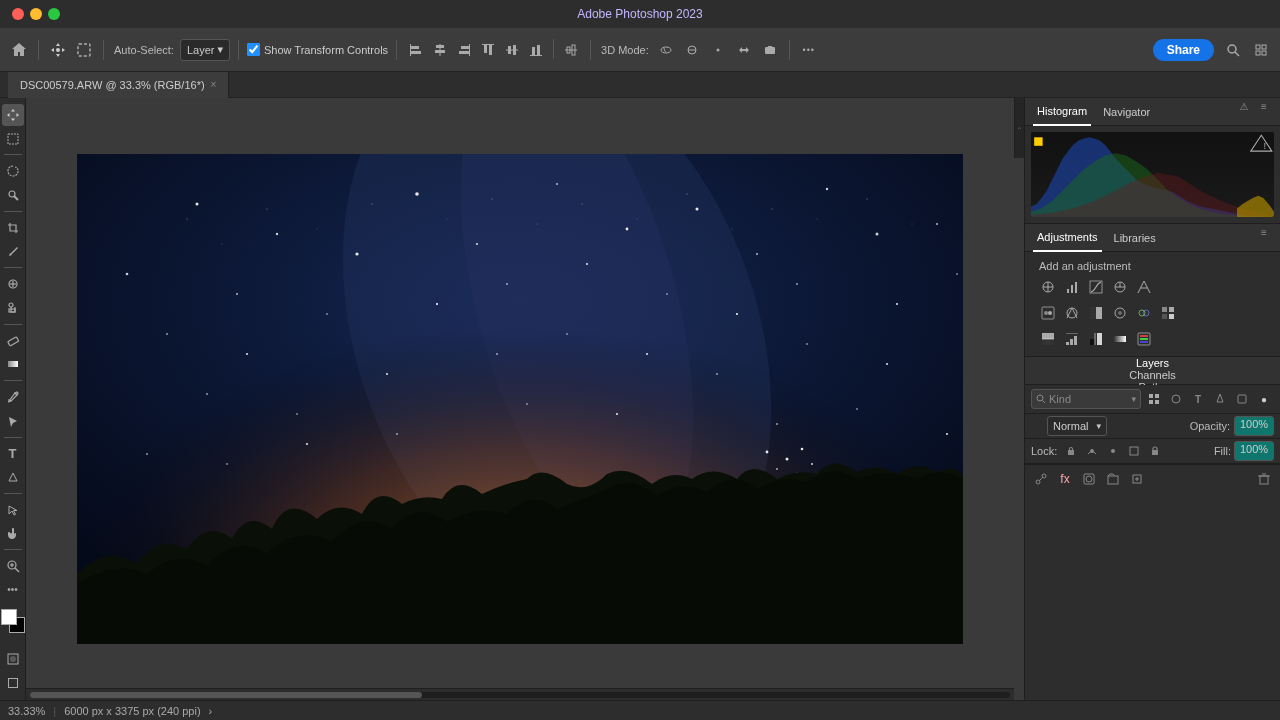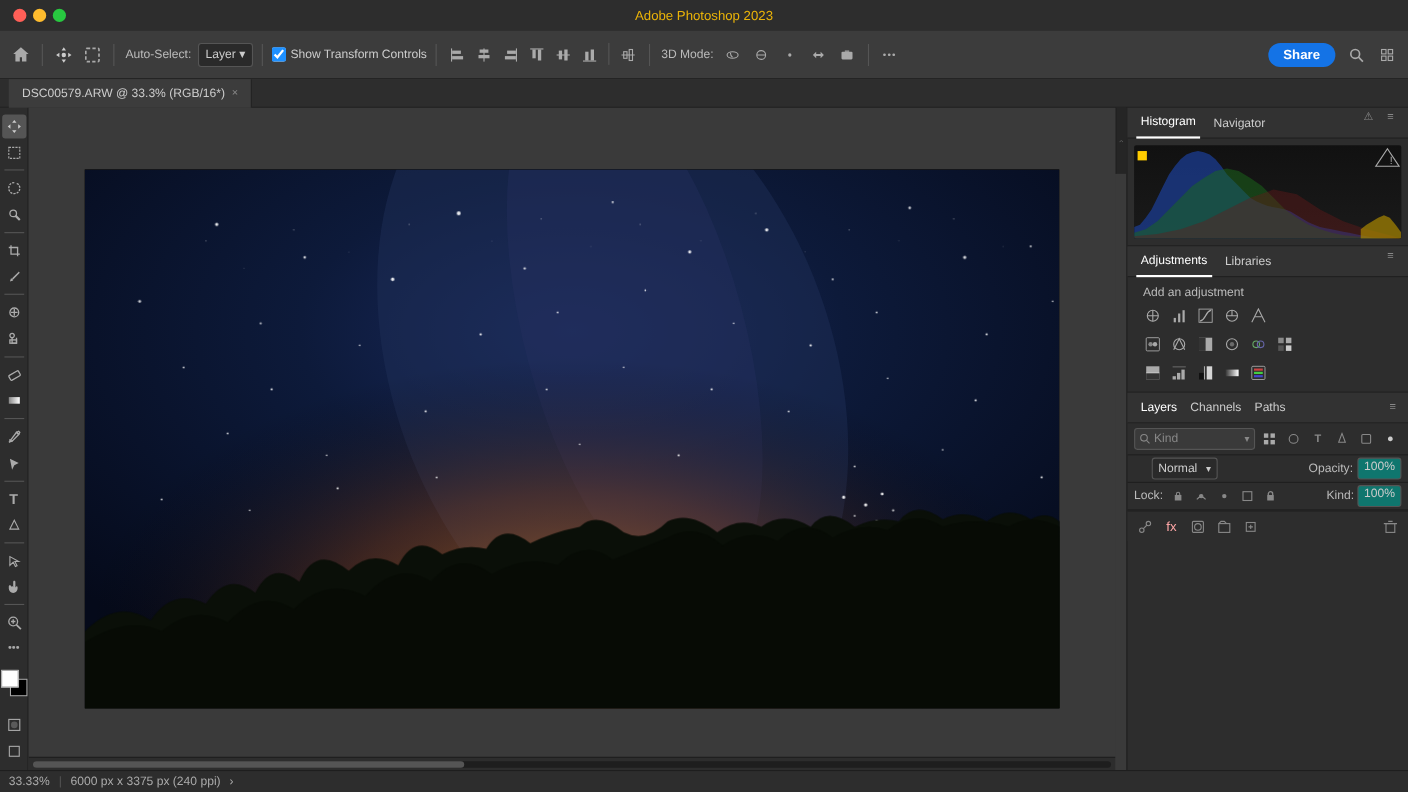--- a/index.html
+++ b/index.html
@@ -5,21 +5,21 @@
     * { margin: 0; padding: 0; box-sizing: border-box; }
     body { width: 1280px; height: 720px; background: #3a3a3a; font-family: -apple-system, BlinkMacSystemFont, 'Helvetica Neue', Arial, sans-serif; font-size: 11px; color: #ccc; overflow: hidden; display: flex; flex-direction: column; }
 
     
     #titlebar { height: 28px; background: #2d2d2d; display: flex; align-items: center; justify-content: center; position: relative; }
     #titlebar .window-controls { position: absolute; left: 12px; display: flex; gap: 6px; }
     .wc-btn { width: 12px; height: 12px; border-radius: 50%; border: none; cursor: pointer; }
     .wc-close { background: #ff5f57; }
     .wc-min { background: #febc2e; }
     .wc-max { background: #28c840; }
-    #titlebar .title { font-size: 12px; color: #eab308; }
+    #titlebar .title { font-size: 12px; color: #c4b5fd; }
 
     
     #toolbar { height: 44px; background: #3c3c3c; border-bottom: 1px solid #222; display: flex; align-items: center; padding: 0 8px; gap: 4px; flex-shrink: 0; }
     .toolbar-icon { width: 22px; height: 22px; display: flex; align-items: center; justify-content: center; border-radius: 3px; cursor: pointer; color: #aaa; font-size: 13px; }
     .toolbar-sep { width: 1px; height: 20px; background: #555; margin: 0 4px; }
     .toolbar-label { font-size: 11px; color: #bbb; margin: 0 2px; }
     .toolbar-dropdown { display: flex; align-items: center; background: #2a2a2a; border: 1px solid #555; border-radius: 3px; padding: 2px 6px; height: 22px; cursor: pointer; color: #ccc; font-size: 11px; gap: 3px; }
     .toolbar-checkbox { display: flex; align-items: center; gap: 4px; font-size: 11px; color: #ccc; }
     .toolbar-checkbox input { accent-color: #1e90ff; }
     .align-btns { display: flex; gap: 2px; }
@@ -63,21 +63,21 @@
     .histogram-chart { height: 85px; background: #1a1a1a; margin: 6px; border-radius: 2px; position: relative; overflow: hidden; }
 
     
     #adjustments-panel { border-bottom: 1px solid #1e1e1e; }
     .adj-title { font-size: 11px; color: #bbb; padding: 4px 8px 2px; }
     .adj-icons-row { display: flex; gap: 2px; padding: 2px 6px; flex-wrap: wrap; }
     .adj-icon { width: 22px; height: 22px; display: flex; align-items: center; justify-content: center; color: #aaa; font-size: 12px; cursor: pointer; border-radius: 2px; }
 
     
     #layers-panel { flex: 1; display: flex; flex-direction: column; }
-    .layers-tabs { display: flex; align-items: center; background: #323232; border-bottom: 1px solid #1e1e1e; height: 28px; padding: 0 6px; }
+    .layers-tabs { display: flex; align-items: center; background: #323232; border-bottom: 1px solid #1e1e1e; height: 28px; padding: 0 6px; flex-direction: column; }
     .layer-tab { font-size: 11px; color: #ccc; cursor: pointer; padding: 0 6px; height: 28px; display: flex; align-items: center; }
     .layer-tab.active { color: #fff; }
     .layers-search { display: flex; align-items: center; padding: 4px 6px; gap: 3px; background: #2d2d2d; border-bottom: 1px solid #1e1e1e; }
     .layers-search-box { flex: 1; background: #3a3a3a; border: 1px solid #555; border-radius: 3px; height: 20px; padding: 0 4px; color: #ccc; font-size: 11px; display: flex; align-items: center; gap: 3px; }
     .layers-search-icons { display: flex; gap: 2px; }
     .layer-icon-btn { width: 20px; height: 20px; display: flex; align-items: center; justify-content: center; color: #888; font-size: 10px; cursor: pointer; border-radius: 2px; }
     .layers-options { display: flex; align-items: center; padding: 2px 6px; border-bottom: 1px solid #1e1e1e; gap: 4px; }
     .blend-dropdown { background: #2a2a2a; border: 1px solid #555; border-radius: 3px; padding: 1px 5px; height: 20px; color: #ccc; font-size: 11px; display: flex; align-items: center; gap: 4px; cursor: pointer; margin-left: 16px; }
     .opacity-label { font-size: 11px; color: #bbb; margin-left: auto; }
     .opacity-value { background: #0f766e; border: 1px solid #555; border-radius: 3px; padding: 1px 5px; height: 20px; color: #ccc; font-size: 11px; width: 40px; text-align: left; cursor: pointer; }
@@ -791,21 +791,21 @@
           <svg width="12" height="12" viewBox="0 0 12 12" fill="none" stroke="#888" stroke-width="1">
               <rect x="2" y="2" width="8" height="8"></rect>
             </svg>
         </div>
         <div class="lock-icon">
           <svg width="12" height="12" viewBox="0 0 12 12" fill="#888">
               <rect x="3" y="5" width="6" height="5" rx="0.5"></rect>
               <path d="M4 5V4a2 2 0 014 0v1" fill="none" stroke="#888" stroke-width="1.2"></path>
             </svg>
         </div>
-        <span class="fill-label">Kind:</span>
+        <span class="fill-label">Fill:</span>
         <div class="opacity-value">100%</div>
       </div>
 
 
       <div id="layers-footer">
         <div class="layers-footer-btn">
           <svg width="14" height="14" viewBox="0 0 14 14" fill="none" stroke="#888" stroke-width="1">
               <circle cx="4" cy="10" r="2"></circle>
               <circle cx="10" cy="4" r="2"></circle>
               <line x1="5.5" y1="8.5" x2="8.5" y2="5.5"></line>

